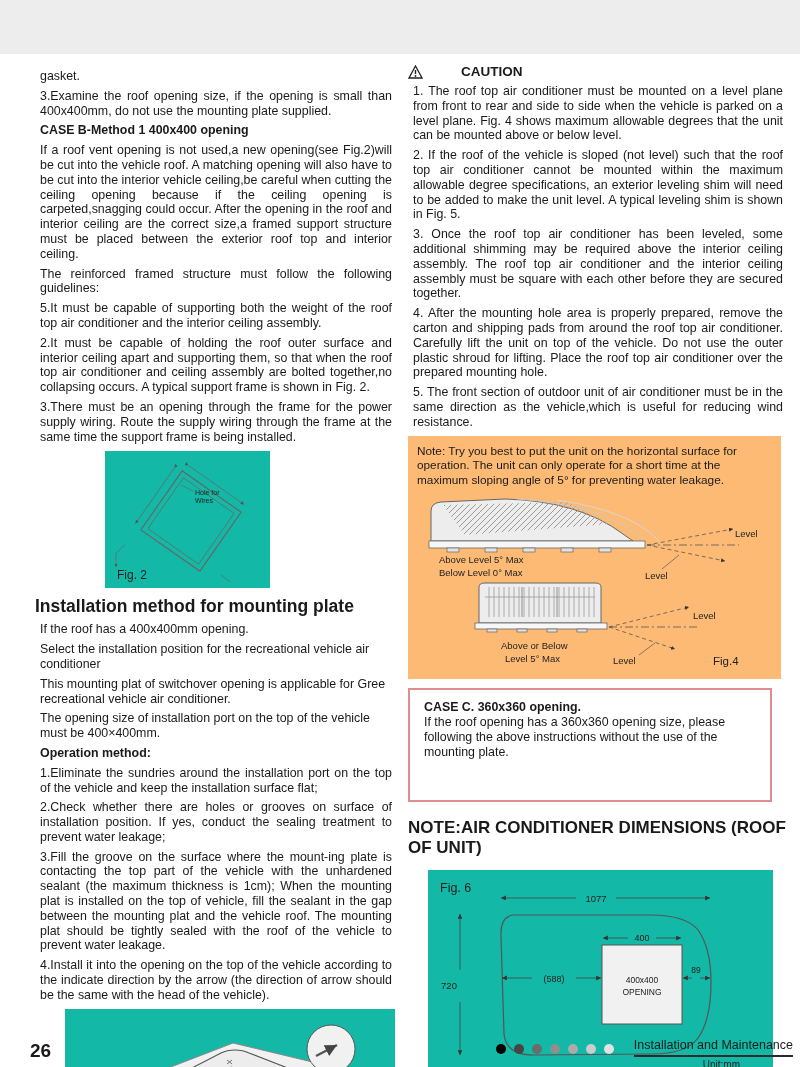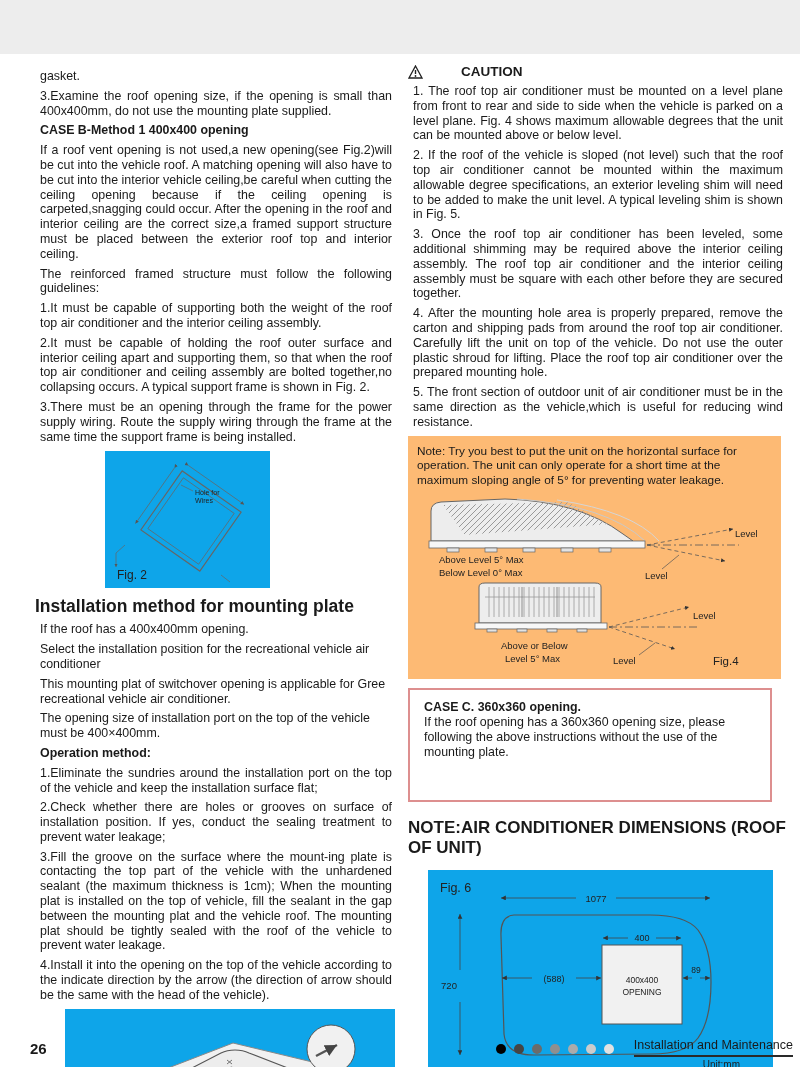--- a/index.html
+++ b/index.html
@@ -4,52 +4,52 @@
 <style>
   html,body{margin:0;padding:0;}
   body{width:800px;height:1067px;background:#ffffff;font-family:"Liberation Sans",sans-serif;color:#1a1a1a;position:relative;overflow:hidden;}
   .top-band{position:absolute;left:0;top:0;width:800px;height:54px;background:#ededed;}
   .col{position:absolute;top:64px;}
   .col-left{left:35px;width:362px;}
   .col-right{left:408px;width:380px;}
   p.bt{margin:5px;font-size:12.4px;line-height:14.8px;}
   .j{text-align:justify;}
   .b{font-weight:bold;}
-  .figbox{background:#0ea5e9;position:relative;}
+  .figbox{background:#14b8a6;position:relative;}
   .fig2-box{margin:7px 0 0 70px;width:165px;height:137px;}
   .fig3-box{margin:6px 0 0 30px;width:330px;height:152px;}
   h1.install-h{margin:8px 0 2px 0;font-size:17.5px;line-height:21px;font-weight:bold;}
   .op-head{margin-top:12px;}
   .caution-head{display:flex;align-items:center;gap:5px;margin-bottom:2px;}
   .caution-head span{font-weight:bold;font-size:13.5px;margin-left:33px;}
   .note-box{margin-top:6px;width:355px;background:#fdba74;padding:8px 9px 2px 9px;}
   .note-box p{font-size:11.8px;line-height:14.6px;margin:0 0 4px 0;}
   .case-c{margin-top:9px;border:2px solid #dd8f8f;background:#ffffff;width:332px;padding:10px 14px 40px 14px;}
   .case-c p{margin:0;}
   .dims-head{margin:16px 0 0 0;font-size:17px;font-weight:bold;}
   .fig6-box{margin:12px 16px 0 20px;width:345px;height:220px;}
   .footer{position:absolute;left:0;top:1036px;width:800px;height:26px;}
-  .page-num{position:absolute;left:30px;top:4px;font-size:15px;font-weight:bold;}
+  .page-num{position:absolute;left:30px;top:4px;font-size:19px;font-weight:bold;}
   .dots{position:absolute;left:496px;top:8px;display:flex;gap:8px;align-items:center;}
   .dots i{display:block;width:10px;height:10px;border-radius:50%;}
   .section{position:absolute;right:7px;top:2px;font-size:12.5px;border-bottom:2px solid #2a2a2a;padding-bottom:3px;margin-left:16px;}
   svg text{font-family:"Liberation Sans",sans-serif;fill:#222;}
 </style>
 </head>
 <body>
 
 <div class="top-band"></div>
 
 <div class="col col-left">
   <p class="bt">gasket.</p>
   <p class="bt j">3.Examine the roof opening size, if the opening is small than 400x400mm, do not use the mounting plate supplied.</p>
   <p class="bt b">CASE B-Method 1 400x400 opening</p>
   <p class="bt j">If a roof vent opening is not used,a new opening(see Fig.2)will be cut into the vehicle roof. A matching opening will also have to be cut into the interior vehicle ceiling,be careful when cutting the ceiling opening because if the ceiling opening is carpeted,snagging could occur. After the opening in the roof and interior ceiling are the correct size,a framed support structure must be placed between the exterior roof top and interior ceiling.</p>
   <p class="bt j">The reinforced framed structure must follow the following guidelines:</p>
-  <p class="bt j">1.It must be capable of supporting both the weight of the roof top air conditioner and the interior ceiling assembly.</p>
+  <p class="bt j">5.It must be capable of supporting both the weight of the roof top air conditioner and the interior ceiling assembly.</p>
   <p class="bt j">2.It must be capable of holding the roof outer surface and interior ceiling apart and supporting them, so that when the roof top air conditioner and ceiling assembly are bolted together,no collapsing occurs. A typical support frame is shown in Fig. 2.</p>
   <p class="bt j">3.There must be an opening through the frame for the power supply wiring. Route the supply wiring through the frame at the same time the support frame is being installed.</p>
 
   <div class="figbox fig2-box">
     <svg width="165" height="137" viewBox="0 0 165 137">
       <defs>
         <marker id="f2a" markerWidth="7" markerHeight="7" refX="5" refY="2.5" orient="auto">
             <path d="M0,0L5,2.5L0,5Z" fill="#555"></path>
           </marker>
       </defs>

